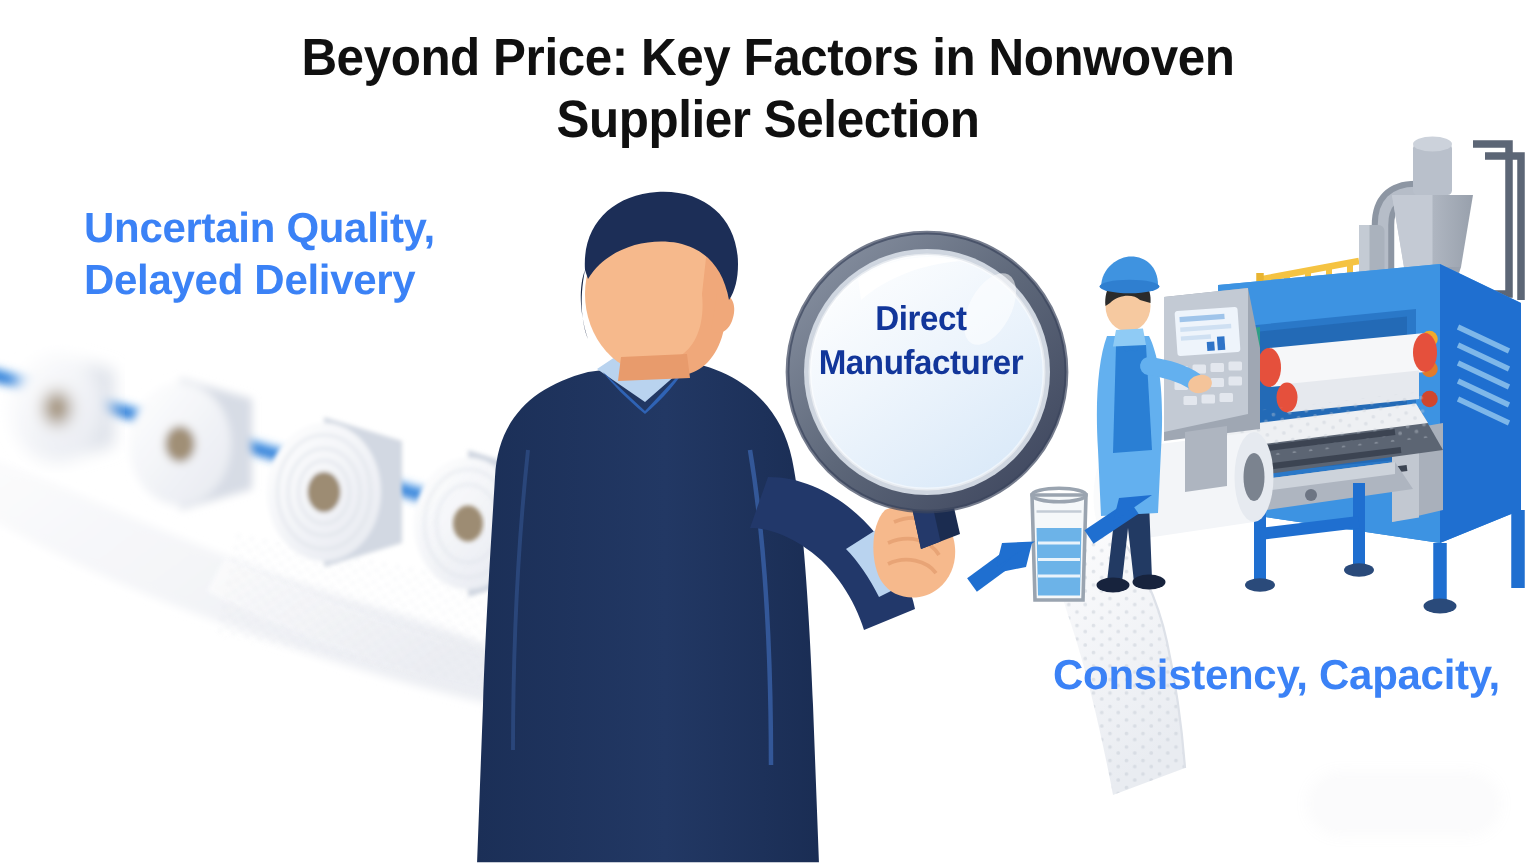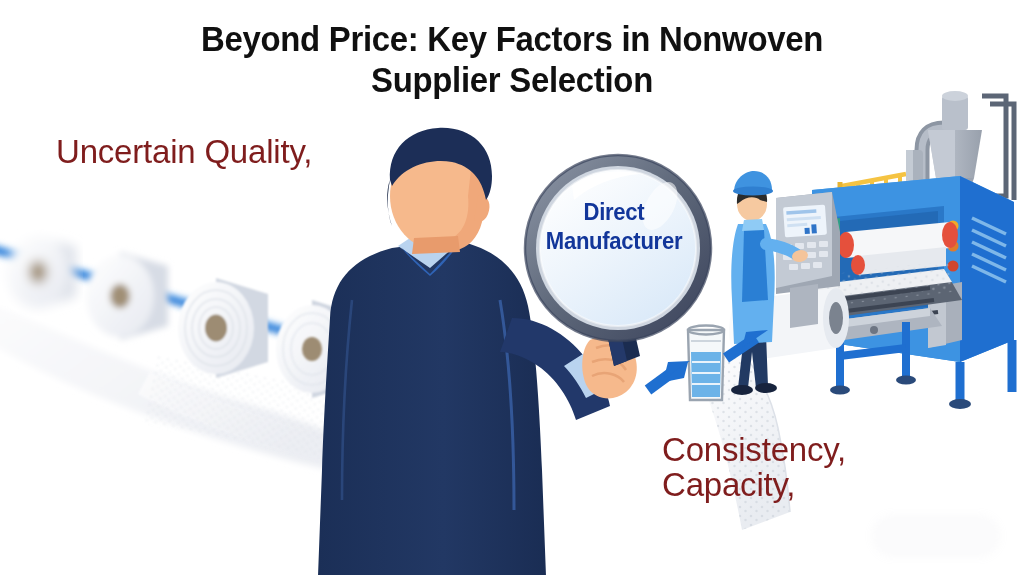--- a/index.html
+++ b/index.html
@@ -19,25 +19,25 @@
   #title {
     left:0; top:18px; width:1024px; text-align:center;
     font-size:35px; line-height:41px; font-weight:bold;
     color:#101010; letter-spacing:-0.3px;
     transform:scaleX(0.94); transform-origin:center top;
   }
   #title .l2 { display:block; }
 
   
   .sidelabel {
-    font-size:33px; line-height:35px; color:#7f1d1d;
-    font-weight:400; letter-spacing:-0.2px;
+    font-size:28px; line-height:35px; color:#3b82f6;
+    font-weight:700; letter-spacing:-0.2px;
   }
   #label-left { left:56px; top:134px; width:300px; }
-  #label-right { left:662px; top:432px; width:320px; }
+  #label-right { left:680px; top:432px; width:320px;text-align:right; }
 
   
   #lens-text {
     left:519px; top:198px; width:190px; text-align:center;
     font-size:23px; line-height:29px; font-weight:bold;
     color:#12369a; letter-spacing:-0.3px; z-index:42;
     transform:scaleX(0.96); transform-origin:center;
   }
 
   
@@ -412,20 +412,21 @@
     </g>
   </svg>
 
   <div id="title" class="abs">
     <span>Beyond Price: Key Factors in Nonwoven</span>
     <span class="l2">Supplier Selection</span>
   </div>
 
   <div id="label-left" class="abs sidelabel">
     <div>Uncertain Quality,</div>
+    <div>Delayed Delivery</div>
   </div>
 
   <div id="label-right" class="abs sidelabel">
     <div>Consistency, Capacity,</div>
   </div>
 
   <div id="lens-text" class="abs">
     <div>Direct</div>
     <div>Manufacturer</div>
   </div>

